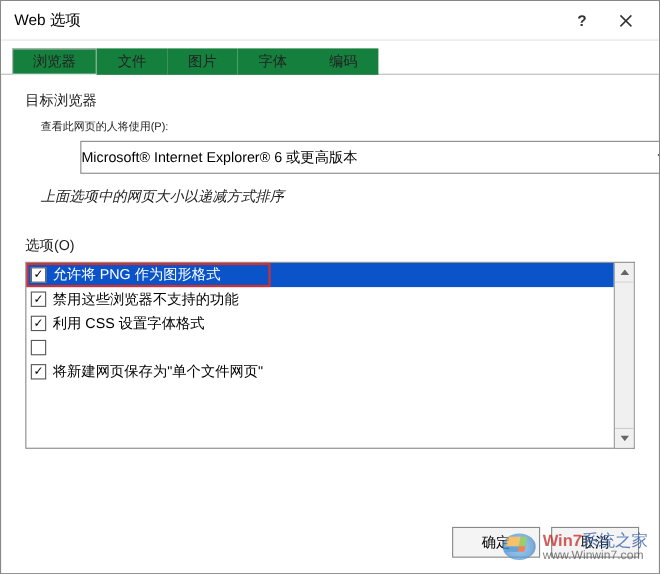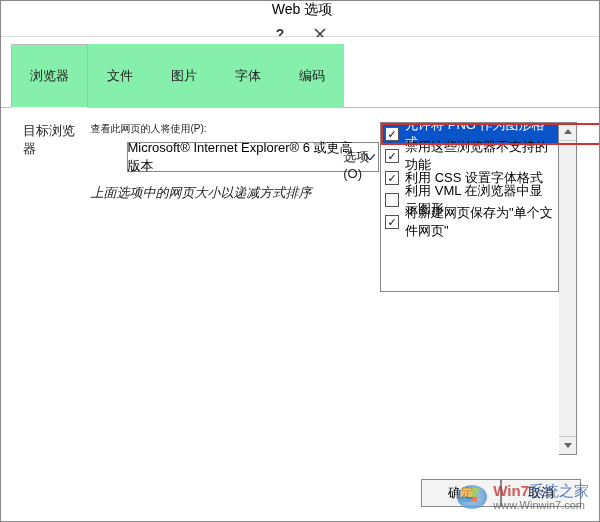--- a/index.html
+++ b/index.html
@@ -20,21 +20,20 @@
     display: flex;
     flex-direction: column;
   }
   .titlebar {
     height: 36px;
     display: flex;
     align-items: center;
     padding: 0 8px 0 12px;
     background: #fff;
     border-bottom: 1px solid #ddd;
-    flex-direction: column;
   }
   .title-text {
     flex: 1;
     font-size: 14px;
     color: #000;
   }
   .title-buttons {
     display: flex;
     align-items: center;
   }
@@ -50,41 +49,41 @@
   .title-btn.help { font-weight: bold; width: 36px; }
   .title-btn.close svg { width: 12px; height: 12px; }
 
   .tabbar {
     display: flex;
     padding: 6px 10px 0 10px;
     border-bottom: 1px solid #bbb;
     background: #fff;
   }
   .tab {
-    padding: 22px 18px;
+    padding: 2px 18px;
     border: 1px solid transparent;
     border-bottom: none;
     color: #222;
     font-size: 13px;
     position: relative;
     top: 1px;
-    background: #86efac;
+    background: #15803d;
   }
   .tab.active {
     border: 1px solid #bbb;
     border-bottom: 1px solid #fff;
     color: #222;
   }
 
   .content {
     flex: 1;
     padding: 14px 22px 10px 22px;
     overflow: hidden;
     display: flex;
-    flex-direction: row;
+    flex-direction: column;
   }
 
   .section-label {
     font-size: 13px;
     color: #222;
     margin-bottom: 8px;
   }
   .indent {
     padding-left: 14px;
   }
@@ -188,21 +187,21 @@
     position: absolute;
     pointer-events: none;
   }
 
   .footer {
     height: 56px;
     display: flex;
     align-items: center;
     justify-content: flex-end;
     padding: 0 18px;
-    gap: 0;
+    gap: 10px;
     position: relative;
   }
   .btn {
     min-width: 80px;
     height: 28px;
     border: 1px solid #888;
     background: #f4f4f4;
     display: flex;
     align-items: center;
     justify-content: center;
@@ -295,21 +294,20 @@
           <div class="opt-row">
             <span class="cb checked"></span>
             <span>禁用这些浏览器不支持的功能</span>
           </div>
           <div class="opt-row">
             <span class="cb checked"></span>
             <span>利用 CSS 设置字体格式</span>
           </div>
           <div class="opt-row">
             <span class="cb"></span>
-            <span>利用 VML 在浏览器中显示图形</span>
           </div>
           <div class="opt-row">
             <span class="cb checked"></span>
             <span>将新建网页保存为"单个文件网页"</span>
           </div>
         </div>
       <div class="scrollbar">
         <div class="sb-btn">
           <svg width="8" height="5" viewBox="0 0 8 5">
               <path d="M0 5 L4 0 L8 5 Z" fill="#666"></path>

